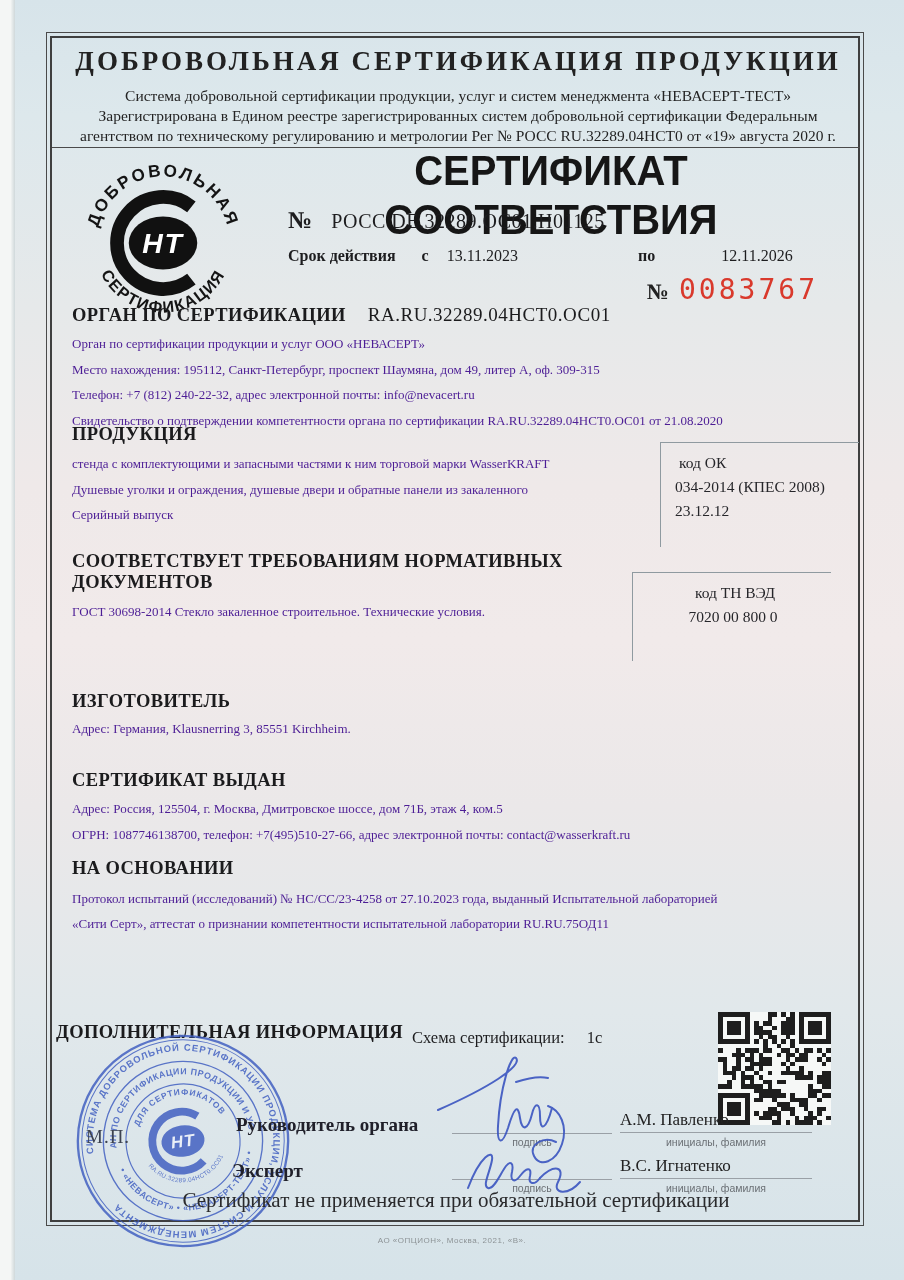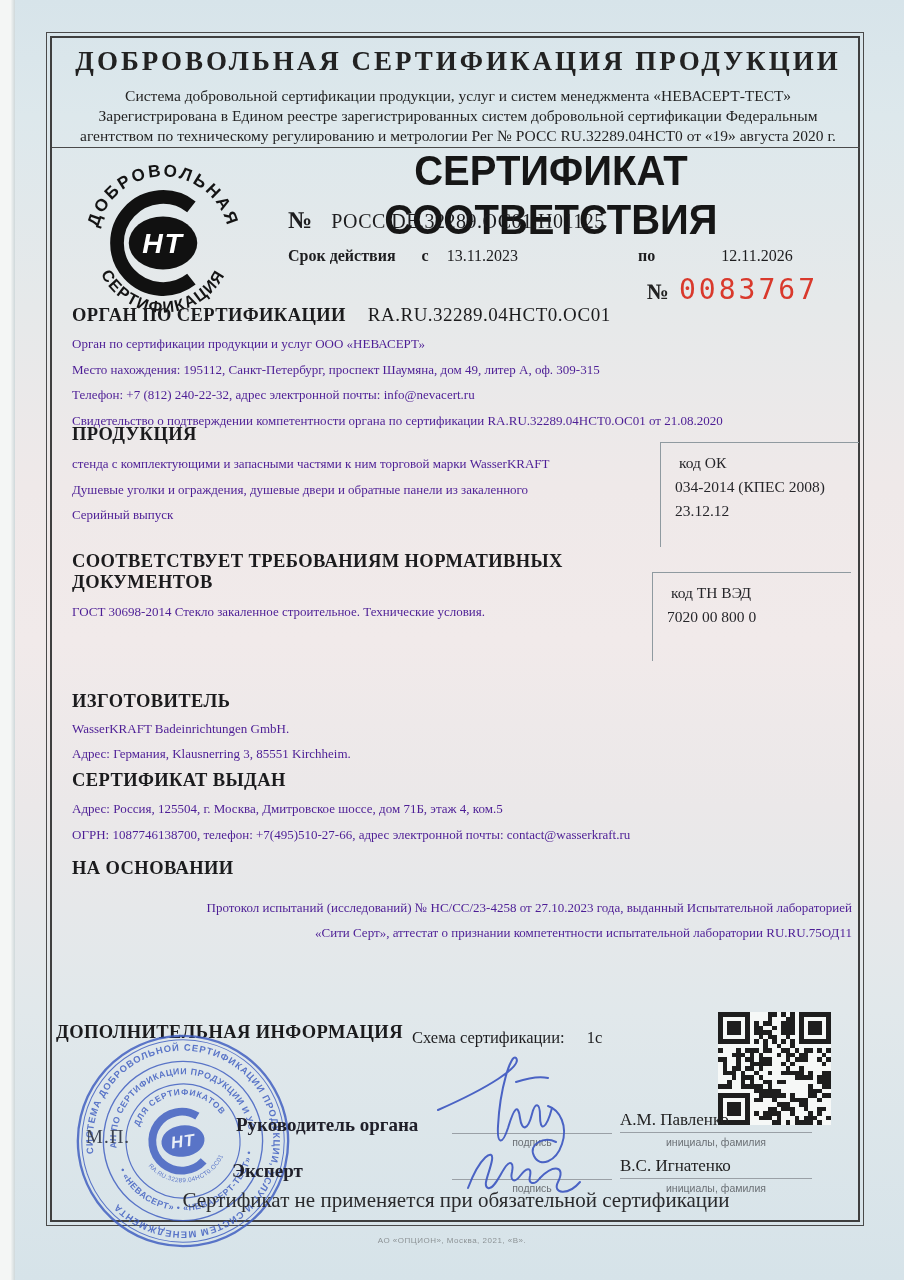--- a/index.html
+++ b/index.html
@@ -139,44 +139,43 @@
   <div>034-2014 (КПЕС 2008)</div>
   <div>23.12.12</div>
 </div>
 
 <div class="abs" style="left:72px;top:551px;width:600px;">
   <div class="sec-head">СООТВЕТСТВУЕТ ТРЕБОВАНИЯМ НОРМАТИВНЫХ ДОКУМЕНТОВ</div>
   <div class="sec-lines" style="margin-top:6px;">
     <div>ГОСТ 30698-2014 Стекло закаленное строительное. Технические условия.</div>
   </div>
 </div>
-<div class="abs code-box" style="left:652px;top:572px;width:172px;height:70px;">
+<div class="abs code-box" style="left:632px;top:572px;width:172px;height:70px;text-align:center;">
   <div class="cb-label">код ТН ВЭД</div>
   <div>7020 00 800 0</div>
 </div>
 
 <div class="abs" style="left:72px;top:691px;width:760px;">
   <div class="sec-head">ИЗГОТОВИТЕЛЬ</div>
   <div class="sec-lines" style="margin-top:4px;line-height:25px;">
-    <div>WasserKRAFT Badeinrichtungen GmbH.</div>
     <div>Адрес: Германия, Klausnerring 3, 85551 Kirchheim.</div>
   </div>
 </div>
 
 <div class="abs" style="left:72px;top:770px;width:780px;">
   <div class="sec-head">СЕРТИФИКАТ ВЫДАН</div>
   <div class="sec-lines" style="margin-top:5px;">
     <div>Адрес: Россия, 125504, г. Москва, Дмитровское шоссе, дом 71Б, этаж 4, ком.5</div>
     <div>ОГРН: 1087746138700, телефон: +7(495)510-27-66, адрес электронной почты: contact@wasserkraft.ru</div>
   </div>
 </div>
 
 <div class="abs" style="left:72px;top:858px;width:780px;">
   <div class="sec-head">НА ОСНОВАНИИ</div>
-  <div class="sec-lines" style="margin-top:16px;line-height:25px;text-align:right;">
+  <div class="sec-lines" style="margin-top:7px;line-height:25px;">
     <div>Протокол испытаний (исследований) № НС/СС/23-4258 от 27.10.2023 года, выданный Испытательной лабораторией</div>
     <div>«Сити Серт», аттестат о признании компетентности испытательной лаборатории RU.RU.75ОД11</div>
   </div>
 </div>
 
 <div class="abs sec-head" style="left:56px;top:1022px;">ДОПОЛНИТЕЛЬНАЯ ИНФОРМАЦИЯ</div>
 <div class="abs" style="left:412px;top:1028px;font-size:16.5px;">
   <span>Схема сертификации:</span>
   <span style="margin-left:18px;">1с</span>
 </div>

